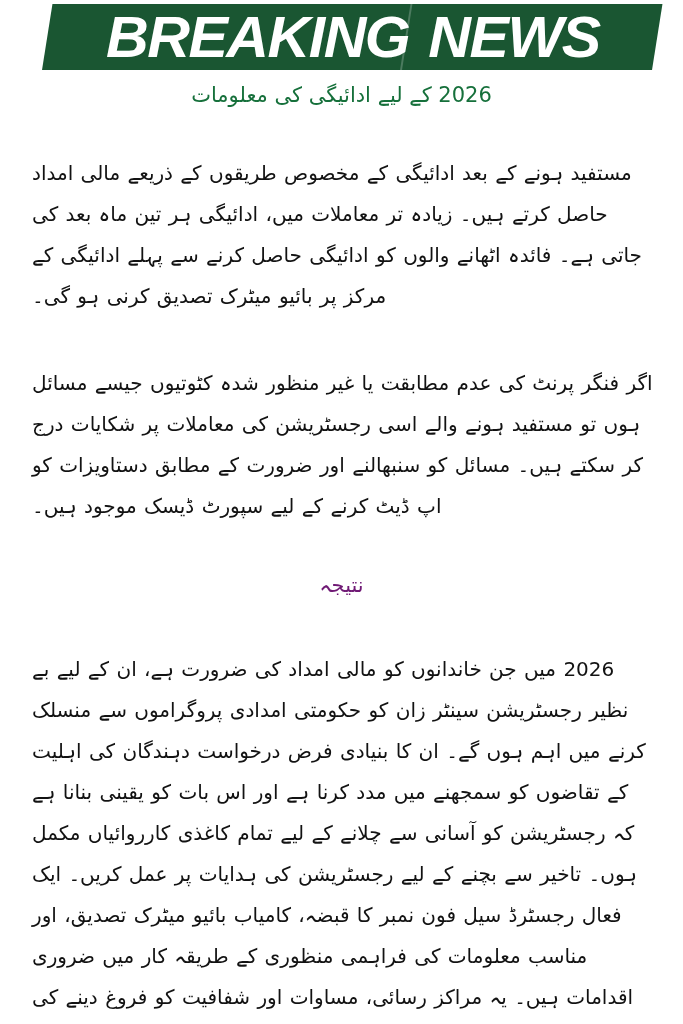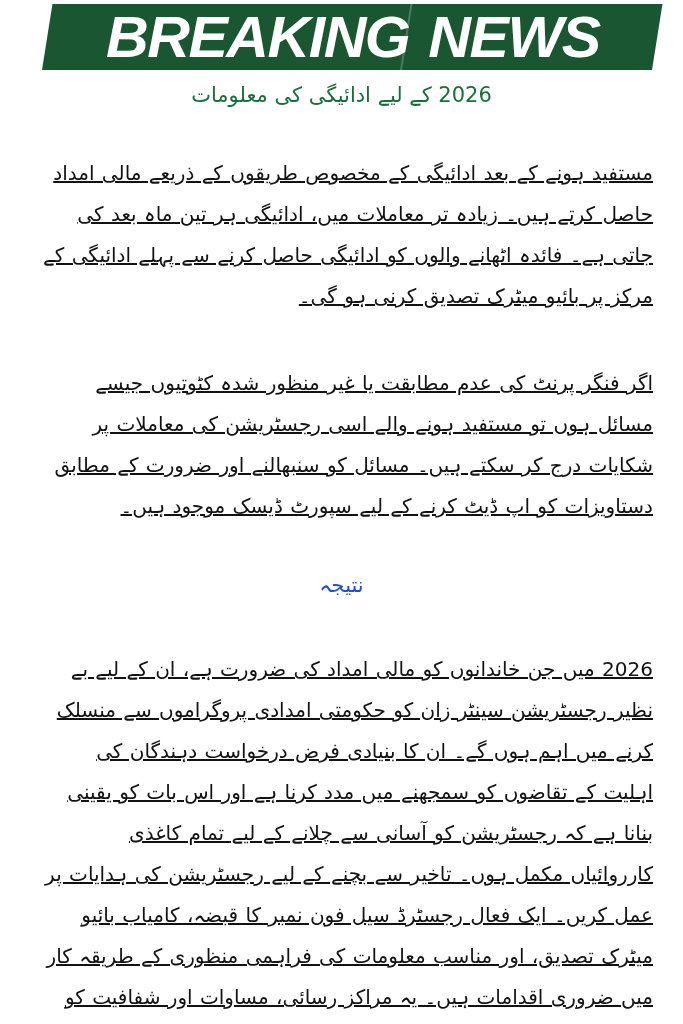--- a/index.html
+++ b/index.html
@@ -85,35 +85,34 @@
   }
 
   
   .content {
     direction: rtl;
     padding: 0 30px;
     margin-top: 44px;
   }
   p.para {
     direction: rtl;
-    text-align: right;
+    text-align: left;
     color: #121212;
     font-size: 20px;
     line-height: 2.05;
-    margin: 0 0 46px 12px;
+    margin: 0 0 46px 2px;
     font-family: "DejaVu Sans", "Liberation Sans", sans-serif;
     word-spacing: 1px;
-    text-decoration: underline;
   }
   p.para.last { margin-bottom: 0; }
 
   h2.section-heading {
     direction: rtl;
     text-align: center;
-    color: #1d4ed8;
+    color: #701a75;
     font-size: 21px;
     font-weight: normal;
     margin: 12px 0 52px 0;
     font-family: "DejaVu Sans", "Liberation Sans", sans-serif;
   }
 </style>
 </head>
 <body>
 
 <div class="banner-wrap">

